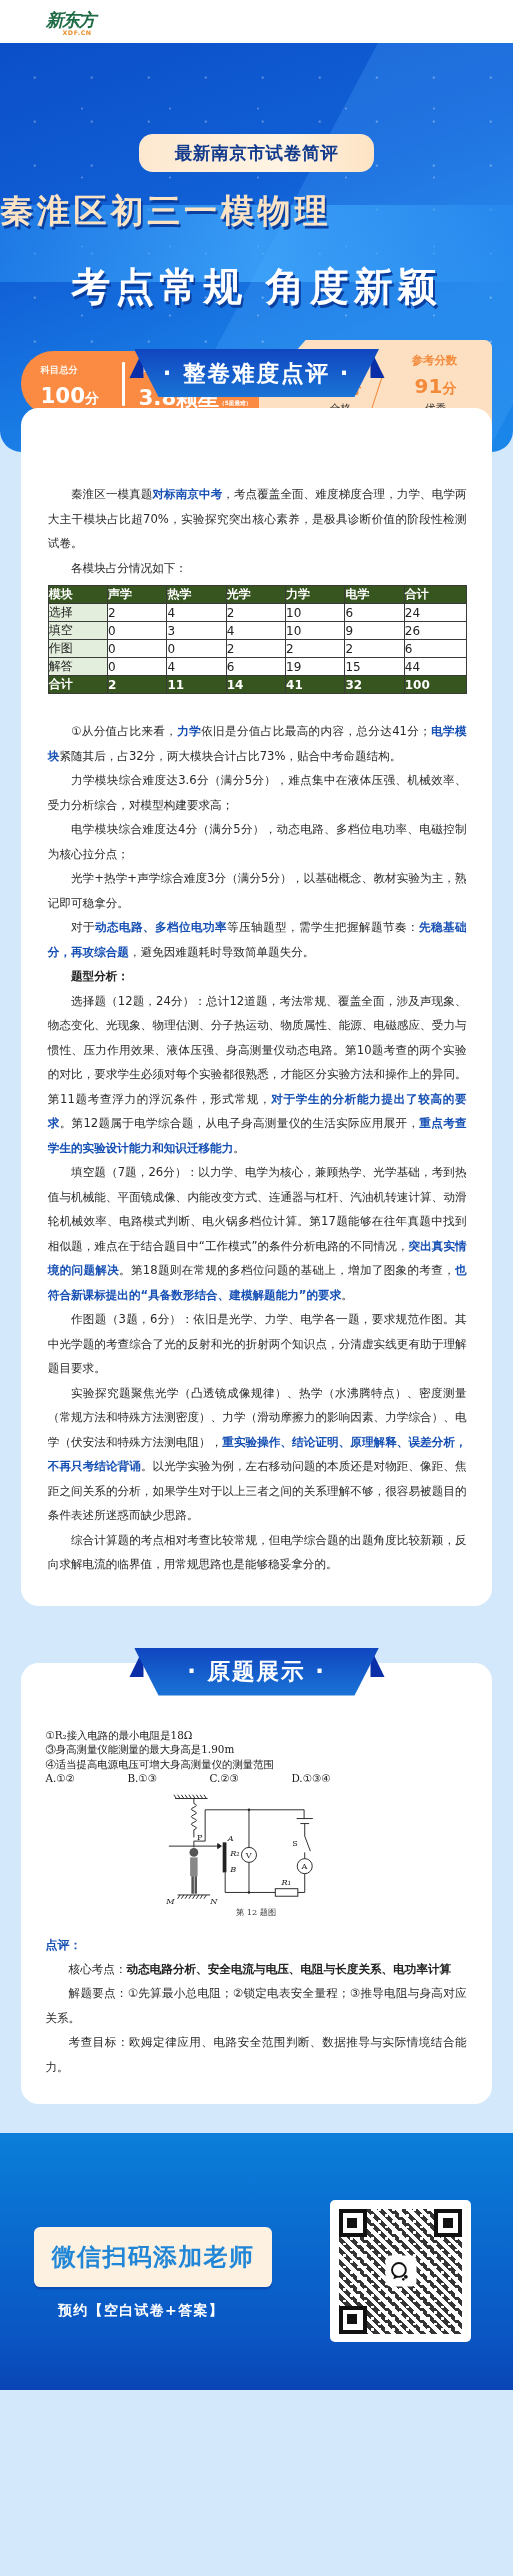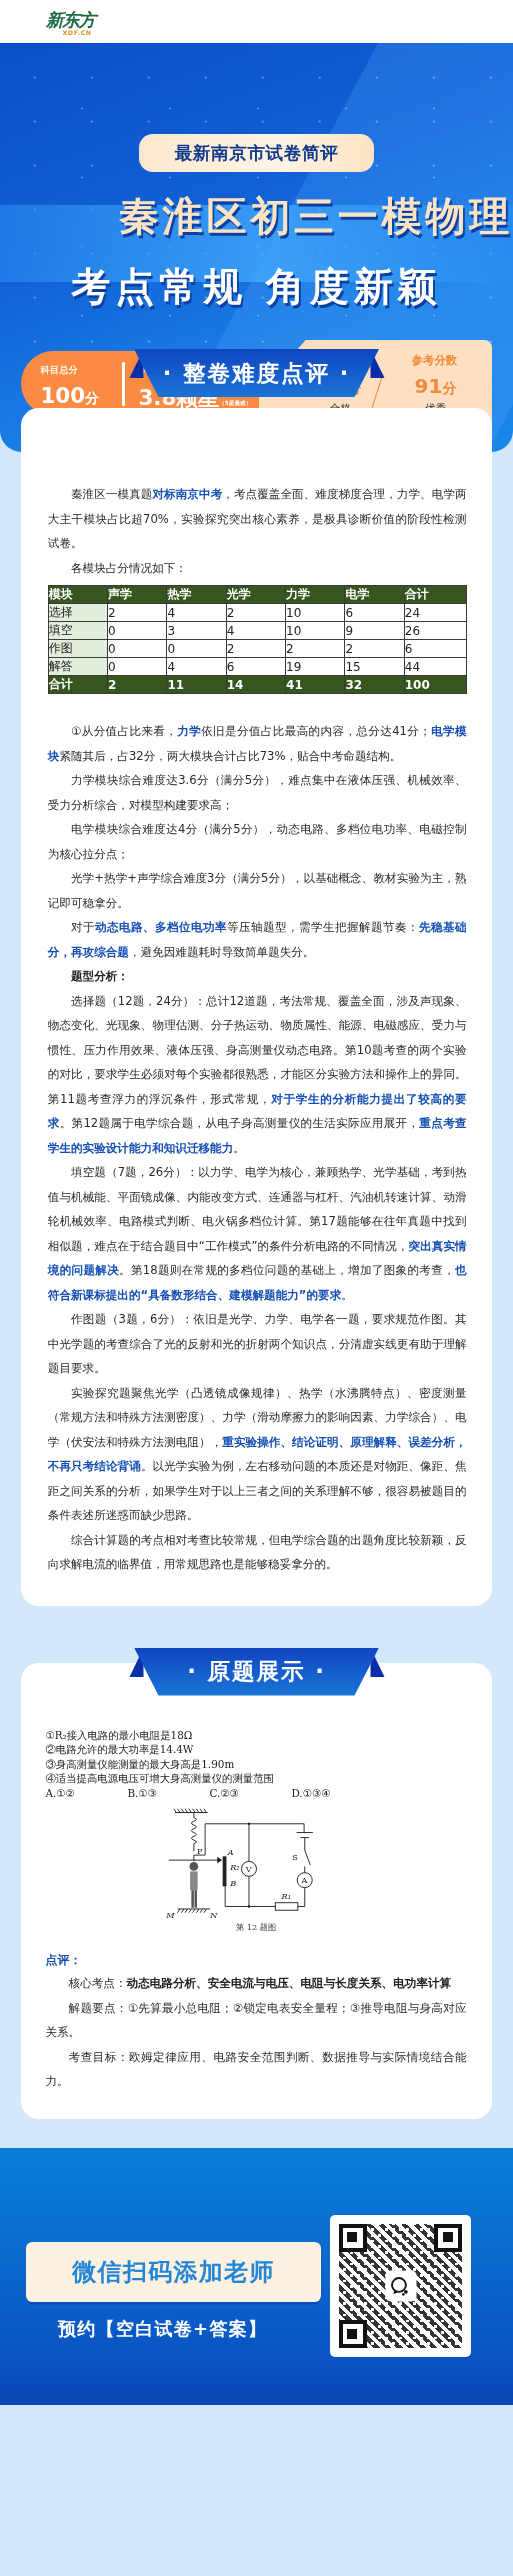--- a/index.html
+++ b/index.html
@@ -14,21 +14,21 @@
 
   
   .hero { position: relative; height: 409px; background: linear-gradient(160deg, #0b4fc8 0%, #1160d6 40%, #1a7fe6 70%, #1a86ea 100%); border-radius: 0 0 21.4px 21.4px; overflow: hidden; }
   .hero .stars { position: absolute; inset: 0; background-image:
       radial-gradient(circle, rgba(255,255,255,.85) 0.6px, transparent 1.3px),
       radial-gradient(circle, rgba(255,255,255,.6) 0.6px, transparent 1.3px);
       background-size: 57px 44px, 88px 69px; background-position: 6.3px 12.6px, 38px 31px; opacity: .55; }
   .hero .diag { position: absolute; right: -75px; top: 0; width: 327px; height: 440px; background: rgba(80,170,255,.25); transform: skewX(-28deg); }
   .hero .band { position: absolute; left: 0; right: 0; top: 162px; height: 77px; background: linear-gradient(90deg, rgba(40,140,240,.6), rgba(70,175,255,.7), rgba(40,140,240,.6)); }
   .subtitle-pill { position: absolute; left: 139px; top: 91px; width: 235px; height: 38px; border-radius: 14px; background: linear-gradient(90deg, #fde8cf, #fff4e4 60%, #fde3c3); display: flex; align-items: center; justify-content: center; font-size: 17.6px; font-weight: bold; color: #123a8c; letter-spacing: 0.6px; }
-  .title1 { position: absolute; left: 0; right: 0; top: 146px; text-align: right; font-size: 40px; font-weight: bold; color: #fbe3c4; letter-spacing: 3.8px; text-shadow: 1.9px 2.5px 0 #0b3fa0; padding-left: 12px; }
+  .title1 { position: absolute; left: 0; right: 0; top: 146px; text-align: left; font-size: 33px; font-weight: bold; color: #fbe3c4; letter-spacing: 3.8px; text-shadow: 1.9px 2.5px 0 #0b3fa0; }
   .title2 { position: absolute; left: 0; right: 0; top: 217px; text-align: center; font-size: 39px; font-weight: bold; color: #fff; letter-spacing: 5px; text-shadow: 1.9px 2.5px 0 #0b3fa0; }
 
   .score-bar { position: absolute; left: 21.4px; top: 308px; width: 302px; height: 65px; background: #fb8a43; border-radius: 33px 0 0 33px; }
   .score-block { position: absolute; color: #fff; }
   .score-label { font-size: 9.4px; font-weight: bold; color: #fff3e8; }
   .score-value { font-size: 21.4px; font-weight: bold; margin-top: 6.3px; }
   .score-value small { font-size: 14px; }
   .score-note { font-size: 5.7px; font-weight: bold; }
   .score-divider { position: absolute; left: 101px; top: 11.3px; width: 2.5px; height: 44px; background: #fff; border-radius: 1.3px; }
   .ref-card { position: absolute; left: 259px; top: 297px; width: 233px; height: 89px; background: #fddfc1; border-radius: 7.5px; clip-path: polygon(20% 0, 100% 0, 100% 100%, 0 100%, 0 60%); }
@@ -62,22 +62,22 @@
   .card2 { margin-top: 35px; padding: 65px 25px 25px 24px; }
   .q { font-family: "DejaVu Serif", "Liberation Serif", serif; font-size: 10.4px; line-height: 14.5px; color: #1a1a1a; }
   .q .opts { display: flex; }
   .q .opts span { width: 82px; }
   .figure { margin: 5px auto 0; width: 189px; height: 119px; position: relative; }
   .fig-cap { text-align: center; font-family: "DejaVu Serif", serif; font-size: 8.2px; color: #333; margin-top: -2.5px; }
   .review-title { font-size: 12px; font-weight: bold; color: #1650b4; margin-top: 16.4px; line-height: 22.6px; }
 
   
   .footer { margin-top: 29px; height: 257px; background: linear-gradient(180deg, #0a7fd9, #0a55c3 80%, #0944b4); position: relative; }
-  .cta-pill { position: absolute; left: 26px; top: 94px; width: 295px; height: 60px; border-radius: 6.3px; background: #fdf1e2; box-shadow: 0 2.5px 0 #0a4fb8; display: flex; align-items: center; justify-content: center; font-size: 24px; font-weight: bold; color: #2186d6; letter-spacing: 1.3px; }
-  .cta-sub { position: absolute; left: 58px; top: 169px; font-size: 18px; font-weight: bold; color: #fff; letter-spacing: 1.3px; }
+  .cta-pill { position: absolute; left: 34px; top: 94px; width: 238px; height: 60px; border-radius: 6.3px; background: #fdf1e2; box-shadow: 0 2.5px 0 #0a4fb8; display: flex; align-items: center; justify-content: center; font-size: 24px; font-weight: bold; color: #2186d6; letter-spacing: 1.3px; }
+  .cta-sub { position: absolute; left: 58px; top: 169px; font-size: 14px; font-weight: bold; color: #fff; letter-spacing: 1.3px; }
   .qr { position: absolute; left: 330px; top: 67px; width: 141px; height: 142px; background: #fff; border-radius: 5px; padding: 8.8px; }
   .qr-grid { width: 100%; height: 100%; position: relative; background-image:
       repeating-linear-gradient(90deg, #111 0 3.8px, transparent 3.8px 7px),
       repeating-linear-gradient(0deg, #111 0 3.1px, transparent 3.1px 5.7px);
       background-blend-mode: normal; opacity: .85; mask-image: repeating-linear-gradient(45deg, #000 0 4.4px, transparent 4.4px 8.2px); -webkit-mask-image: repeating-linear-gradient(45deg, #000 0 4.4px, transparent 4.4px 8.2px); }
   .finder { position: absolute; width: 28px; height: 28px; border: 4.4px solid #111; background: #fff; }
   .finder::after { content: ""; position: absolute; left: 4.4px; top: 4.4px; width: 10px; height: 10px; background: #111; }
   .qr-logo { position: absolute; left: 50%; top: 50%; width: 31px; height: 31px; transform: translate(-50%,-50%); background: #fff; border-radius: 5px; display: flex; align-items: center; justify-content: center; font-size: 19px; color: #111; }
 </style>
 </head>
@@ -213,21 +213,20 @@
 
   <div class="section" style="margin-top:57px;">
     <div class="section-tab" style="top:-15px;">
       <div class="wing-l"></div>
       <div class="wing-r"></div>
       <div class="body">· 原题展示 ·</div>
     </div>
     <div class="card card2">
       <div class="q">
         <div>①R₂接入电路的最小电阻是18Ω</div>
-        <div>②电路允许的最大功率是14.4W</div>
         <div>③身高测量仪能测量的最大身高是1.90m</div>
         <div>④适当提高电源电压可增大身高测量仪的测量范围</div>
         <div class="opts">
           <span>A.①②</span>
           <span>B.①③</span>
           <span>C.②③</span>
           <span>D.①③④</span>
         </div>
       </div>
 

